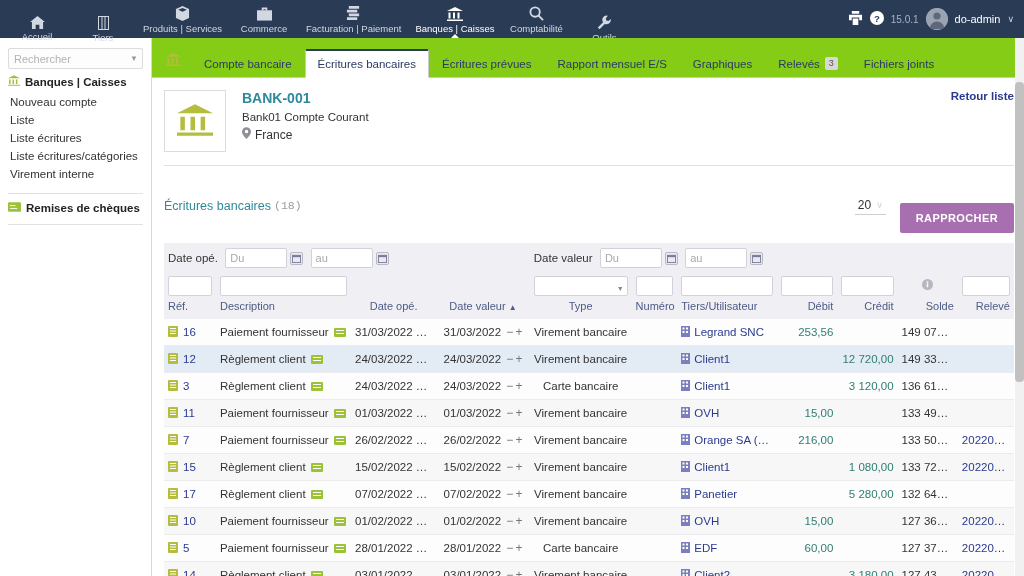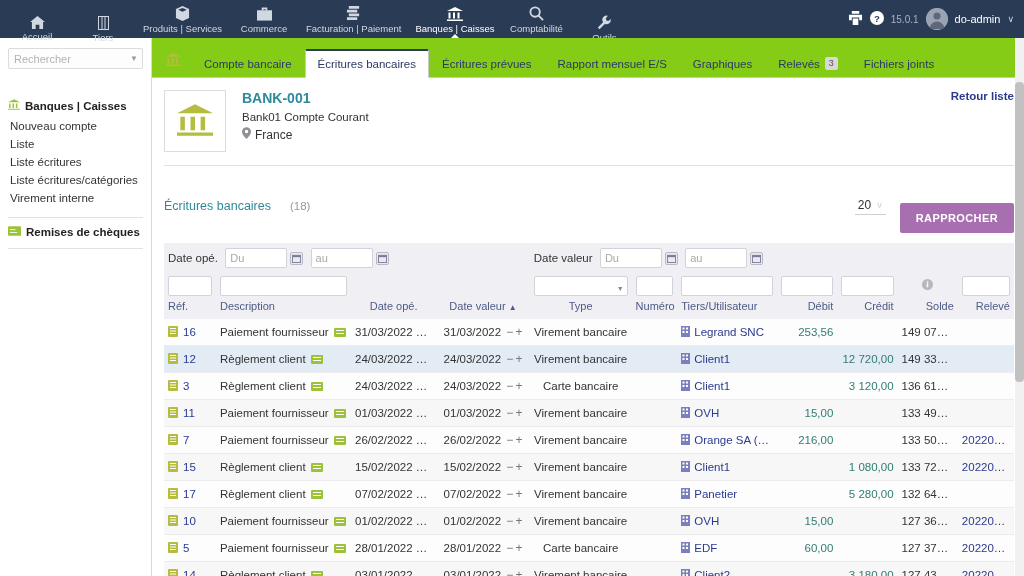--- a/index.html
+++ b/index.html
@@ -51,21 +51,21 @@
   .caret-small { font-size: 9px; color: #cdd4df; }
 
   
   #main { display: flex; height: 538px; }
 
   
   #sidebar {
     width: 152px; background: #fff; border-right: 1px solid #d8d8d8;
     padding: 10px 8px 0 8px; flex-shrink: 0;
   }
-  .search-wrap { position: relative; margin-bottom: 30px; }
+  .search-wrap { position: relative; margin-bottom: 6px; }
   .search-input {
     width: 100%; border: 1px solid #dcdcdc; background: #fdfdfd;
     height: 21px; font-size: 11px; padding: 0 16px 0 5px;
     color: #555; font-family: "Liberation Sans", sans-serif;
     border-radius: 2px;
   }
   .search-input::placeholder { color: #b3b3b3; }
   .search-caret {
     position: absolute; right: 5px; top: 6px; font-size: 8px; color: #999;
   }
@@ -124,21 +124,21 @@
     color: #2b3a8f; font-size: 11.5px; font-weight: bold;
     text-decoration: none; cursor: pointer; white-space: nowrap;
   }
   .card-divider { border-top: 1px solid #e0e0e0; margin: 13px 0 0 0; }
 
   
   #list-toolbar {
     display: flex; align-items: center; padding: 12px 10px 10px 12px;
   }
   .list-title { color: #2d8a9a; font-size: 12.5px; }
-  .list-count { color: #9a9a9a; font-size: 11.5px; margin-left: 19px; }
+  .list-count { color: #9a9a9a; font-size: 11.5px; margin-left: 3px; font-family: Liberation Mono, monospace; }
   .toolbar-right { margin-left: auto; display: flex; align-items: center; gap: 14px; }
   .pagesel {
     display: flex; align-items: center; gap: 5px;
     border-bottom: 1px solid #cfcfcf; padding: 1px 3px 2px; cursor: pointer;
   }
   .pagesel-val { font-size: 12px; color: #333; }
   .btn-primary {
     background: #a86fb0; color: #fff; border: none;
     font-size: 11px; font-weight: bold; letter-spacing: .4px;
     padding: 9px 16px; cursor: pointer; border-radius: 2px;

